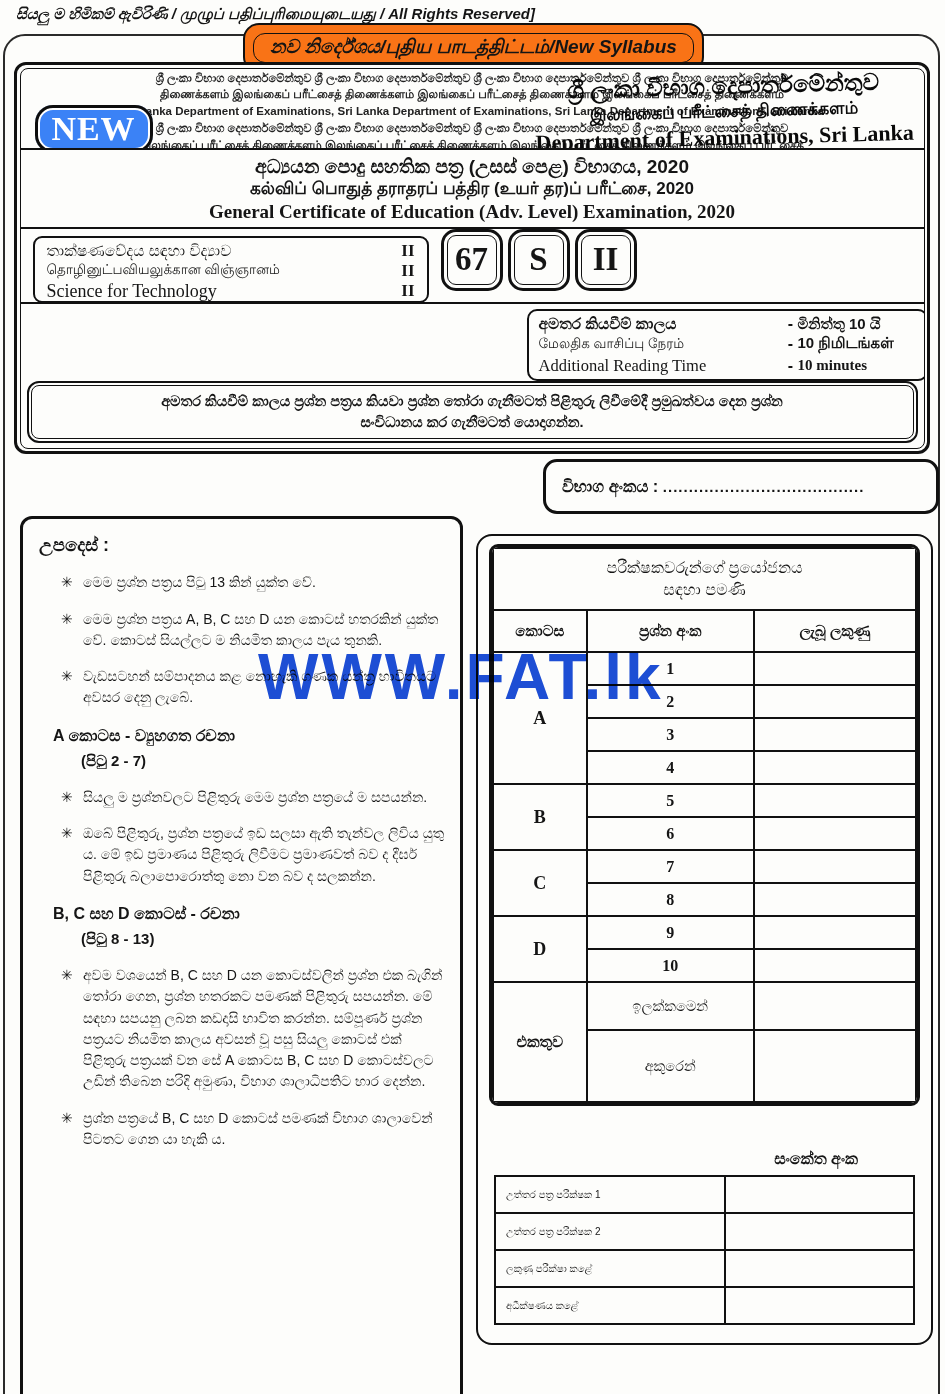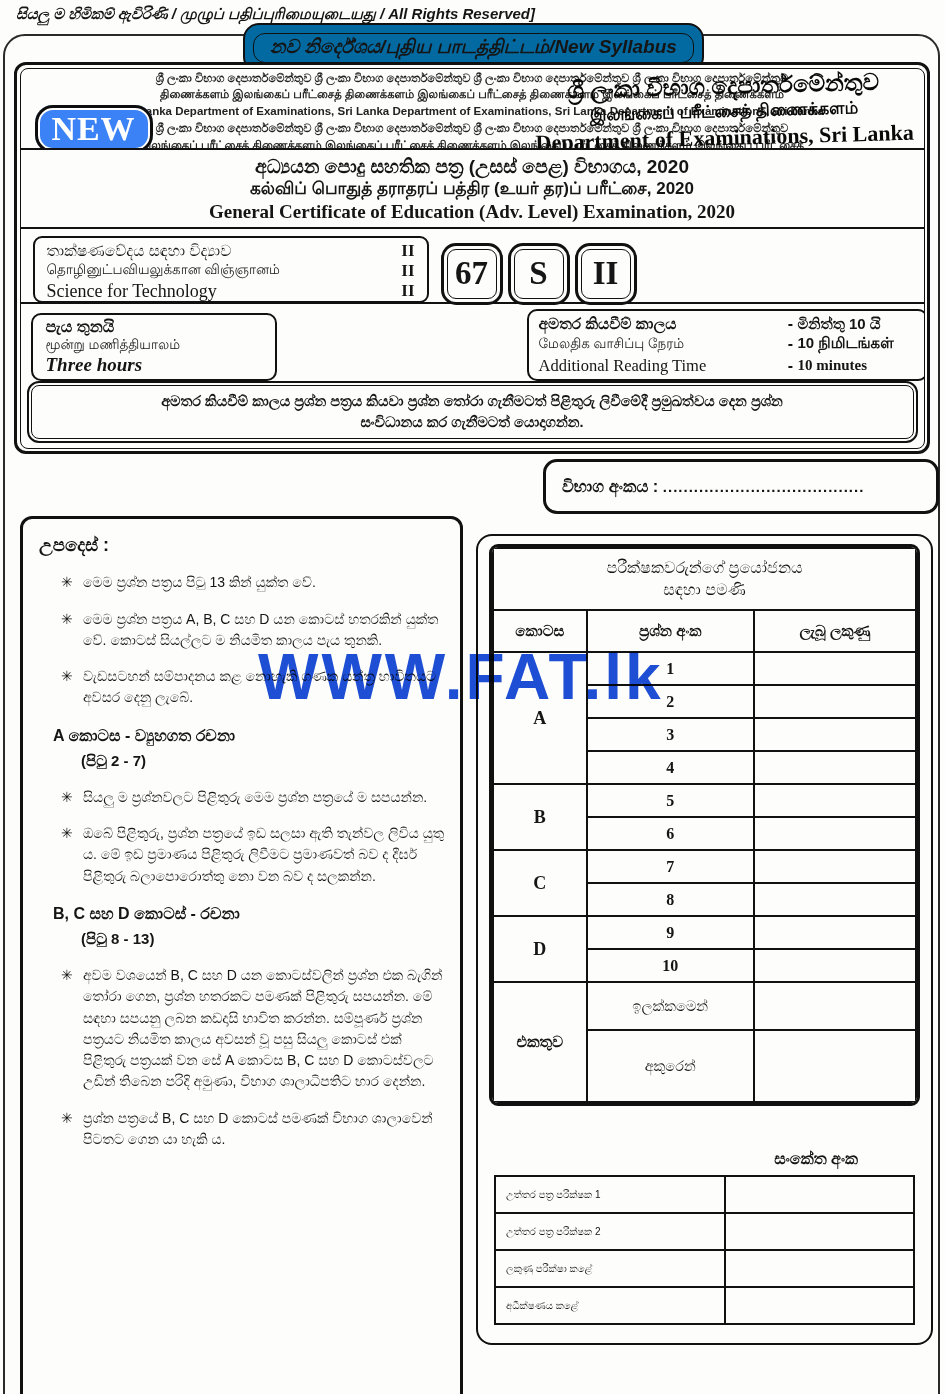--- a/index.html
+++ b/index.html
@@ -16,21 +16,21 @@
     position:absolute; left:3px; top:34px; width:937px; height:1420px;
     border:2px solid #2a2a2a; border-radius:22px;
   }
 
   .copyright {
     position:absolute; left:10px; top:5px; font-size:15px;
     font-weight:bold; font-style:italic; background:#fdfdfb; padding:0 6px;
   }
 
   .syllabus-badge {
-    position:absolute; left:243px; top:23px; background:#0369a1;
+    position:absolute; left:243px; top:23px; background:#f97316;
     border:2.5px solid #111; border-radius:16px; padding:8px;
   }
   .syllabus-badge .inner {
     border:1.5px solid #111; border-radius:12px; padding:2px 16px;
     font-size:19px; font-weight:bold; font-style:italic;
   }
 
   
   .main-box {
     position:absolute; left:14px; top:62px; width:916px; height:392px;
@@ -70,21 +70,21 @@
   .subject-row { position:relative; height:82px; border-bottom:2.5px solid #111; }
   .subject-box {
     position:absolute; left:12px; top:7px; width:396px; height:67px;
     border:2.5px solid #111; border-radius:9px; padding:3px 12px;
     display:flex; flex-direction:column; justify-content:space-around;
   }
   .subject-box .srow { display:flex; justify-content:space-between; align-items:center; }
   .subject-box .sname { font-weight:normal; font-size:15.5px; }
   .subject-box .sname.ta { font-weight:normal; font-size:13.5px; }
   .subject-box .spaper { font-weight:bold; font-size:17px; }
-  .code-boxes { position:absolute; left:420px; top:14px; display:flex; gap:5px; }
+  .code-boxes { position:absolute; left:420px; top:0; display:flex; gap:5px; }
   .code-box {
     width:62px; height:62px; border:3px solid #111; border-radius:15px;
     padding:3px; background:#fdfdfb;
   }
   .code-box .cinner {
     width:100%; height:100%; border:1.5px solid #111; border-radius:9px;
     display:flex; align-items:center; justify-content:center;
     font-size:33px; font-weight:bold;
   }
 
@@ -223,25 +223,20 @@
         <div class="code-box">
           <div class="cinner serif">S</div>
         </div>
         <div class="code-box">
           <div class="cinner serif">II</div>
         </div>
       </div>
     </div>
 
     <div class="time-row">
-      <div class="duration-box">
-        <div class="d-si">පැය තුනයි</div>
-        <div class="d-ta">மூன்று மணித்தியாலம்</div>
-        <div class="d-en serif">Three hours</div>
-      </div>
       <div class="reading-box">
         <div class="rrow">
           <span class="r-si">අමතර කියවීම් කාලය</span>
           <span class="dash">-</span>
           <span class="rv">මිනිත්තු 10 යි</span>
         </div>
         <div class="rrow">
           <span class="r-ta">மேலதிக வாசிப்பு நேரம்</span>
           <span class="dash">-</span>
           <span class="rv">10 நிமிடங்கள்</span>

